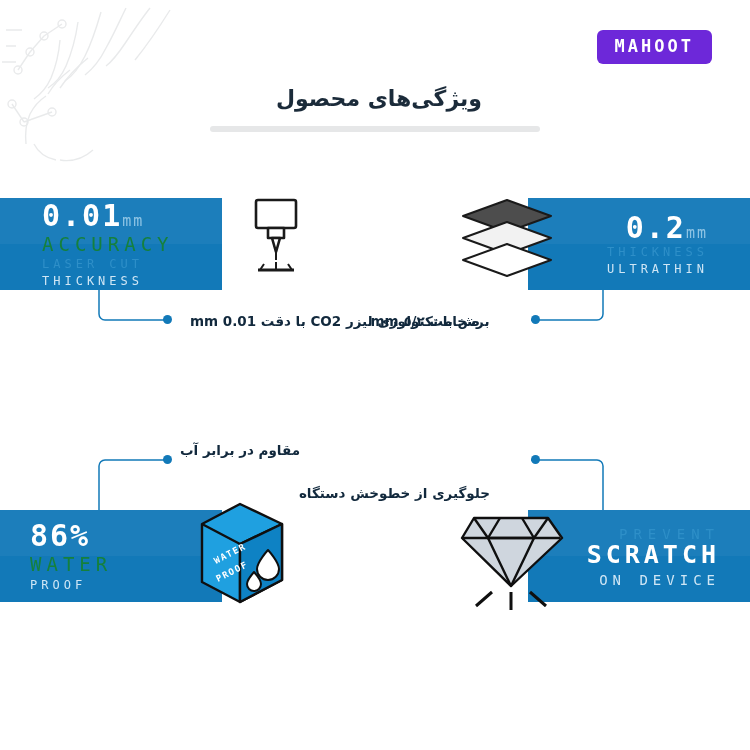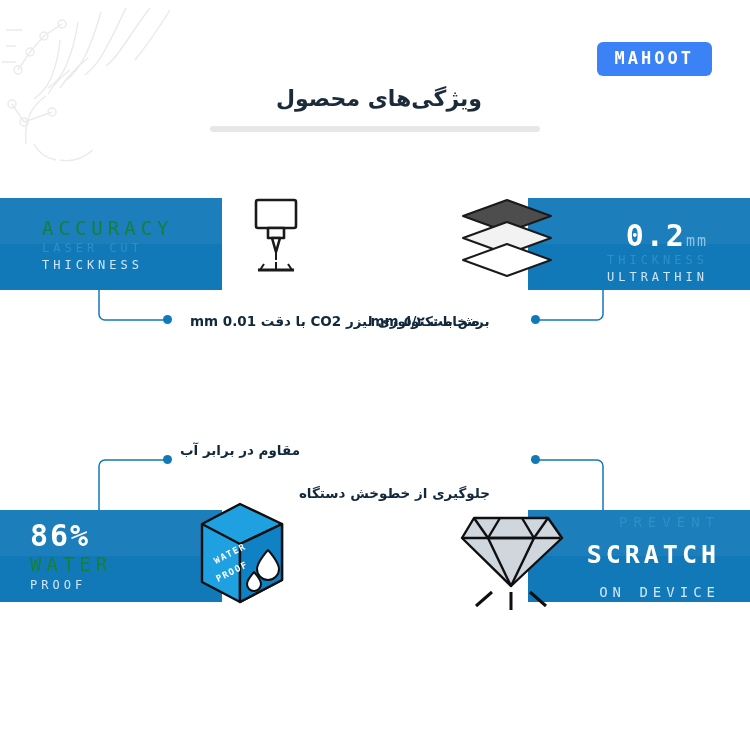--- a/index.html
+++ b/index.html
@@ -11,28 +11,27 @@
     position:relative;
   }
   .stage{position:absolute;inset:0;}
 
   
   .decor{position:absolute;left:0;top:0;width:210px;height:200px;opacity:.55;}
 
   
   .brand{
     position:absolute;right:38px;top:30px;
-    background:#3b82f6;
+    background:#6d28d9;
     border-radius:6px;
     padding:8px 18px 9px;
     color:#ffffff;
     font-family:"DejaVu Sans Mono", monospace;
     font-size:17px;letter-spacing:3px;font-weight:bold;
     line-height:1;
-    margin-top:12px;
   }
 
   
   .title{
     position:absolute;top:86px;left:0;right:0;
     text-align:center;
     color:#1b2b3a;
     font-size:22px;font-weight:bold;
     direction:rtl;
     padding-left:8px;
@@ -115,20 +114,23 @@
     <span>MAHOOT</span>
   </div>
 
   <div class="title">ویژگی‌های محصول</div>
   <div class="title-rule"></div>
 
   <div class="band band-left" style="top:198px;">
     <div class="shine"></div>
   </div>
   <div class="band-txt" style="left:42px;top:198px;">
+    <div class="big">
+      <span>0.01</span><span class="unit">mm</span>
+    </div>
     <div class="sub1">ACCURACY</div>
     <div class="sub2">LASER CUT</div>
     <div class="sub3">THICKNESS</div>
   </div>
 
   <div style="position:absolute;left:228px;top:192px;">
     <svg width="100" height="100" viewBox="0 0 100 100" fill="none" stroke="#1a1a1a" stroke-width="2.6" stroke-linejoin="round">
       <rect x="28" y="8" width="40" height="28" rx="2" fill="#ffffff"></rect>
       <path d="M40 36h16v10H40z" fill="#ffffff"></path>
       <path d="M44 46h8l-4 14z" fill="#ffffff"></path>
@@ -142,21 +144,21 @@
     <svg width="80" height="40" fill="none" stroke="#1279b8" stroke-width="1.5">
       <path d="M4 0v24a6 6 0 0 0 6 6h66"></path>
     </svg>
     <span class="dot" style="left:68px;top:25px;"></span>
   </div>
   <div class="cap" style="left:180px;top:313px;margin-left:10px;">برش با تکنولوژی لیزر CO2 با دقت 0.01 mm</div>
 
   <div class="band band-right" style="top:198px;">
     <div class="shine"></div>
   </div>
-  <div class="band-txt" style="right:42px;top:198px;align-items:flex-end;text-align:right;margin-top:8px;">
+  <div class="band-txt" style="right:42px;top:198px;align-items:flex-end;text-align:right;">
     <div class="big">
       <span>0.2</span><span class="unit">mm</span>
     </div>
     <div class="sub2">THICKNESS</div>
     <div class="sub3">ULTRATHIN</div>
   </div>
 
   <div style="position:absolute;left:455px;top:196px;">
     <svg width="105" height="92" viewBox="0 0 105 92" fill="none" stroke="#1a1a1a" stroke-width="2" stroke-linejoin="round">
       <path d="M52 4 96 20 52 36 8 20z" fill="#4d4d4d"></path>
@@ -200,21 +202,21 @@
     <svg width="80" height="58" fill="none" stroke="#1279b8" stroke-width="1.5">
       <path d="M4 58V14a6 6 0 0 1 6-6h66"></path>
     </svg>
     <span class="dot" style="left:68px;top:3px;"></span>
   </div>
   <div class="cap" style="left:180px;top:442px;">مقاوم در برابر آب</div>
 
   <div class="band band-right" style="top:510px;">
     <div class="shine"></div>
   </div>
-  <div class="band-txt" style="right:30px;top:510px;align-items:flex-end;text-align:right;gap:12px;">
+  <div class="band-txt" style="right:30px;top:510px;align-items:flex-end;text-align:right;">
     <div class="sub2" style="font-size:14px;letter-spacing:6px;">PREVENT</div>
     <div class="big" style="font-size:25px;letter-spacing:4px;">SCRATCH</div>
     <div class="sub3" style="font-size:14px;letter-spacing:5px;">ON DEVICE</div>
   </div>
 
   <div style="position:absolute;left:452px;top:500px;">
     <svg width="118" height="110" viewBox="0 0 118 110" fill="none" stroke="#0f0f0f" stroke-width="2.4" stroke-linejoin="round">
       <path d="M22 18h74l14 20-51 48L10 38z" fill="#cfd6de"></path>
       <path d="M22 18l14 20h46l14-20"></path>
       <path d="M36 38l23 48 23-48"></path>

